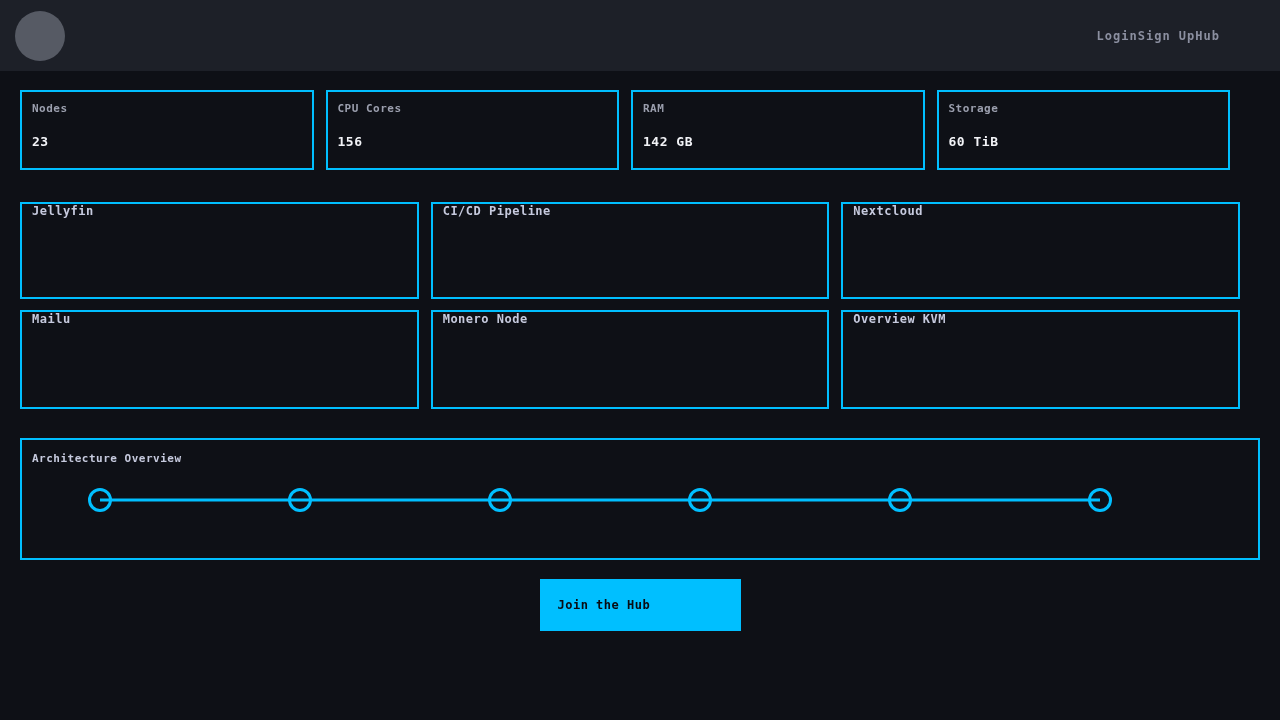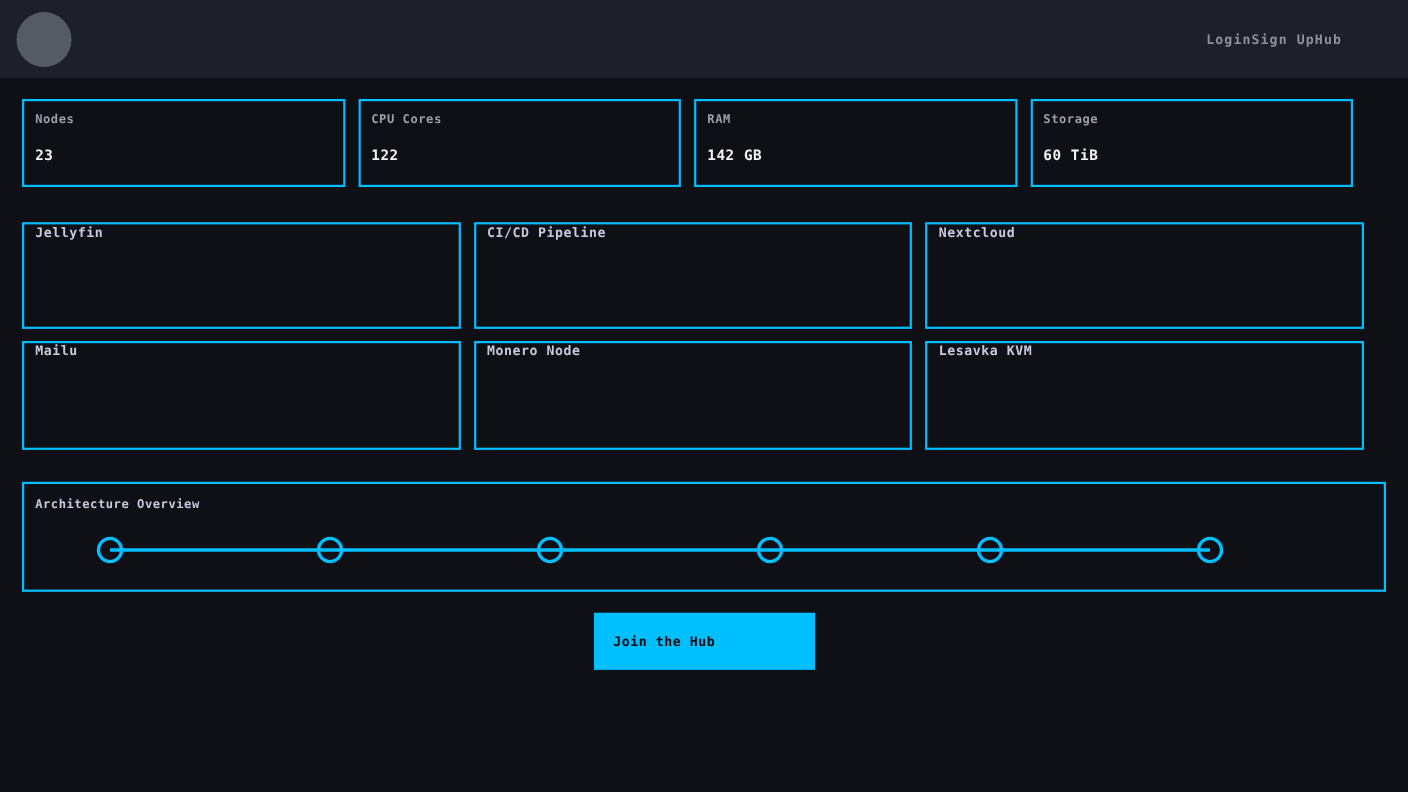--- a/index.html
+++ b/index.html
@@ -84,21 +84,21 @@
     cursor:pointer;
   }
   .service-name{
     font-size:12px;
     color:var(--service-text);
     letter-spacing:0.5px;
   }
   .arch-card{
     margin-top:29px;
     width:1240px;
-    height:100px;
+    height:122px;
     border:2px solid var(--accent);
     background:var(--page-bg);
     position:relative;
     padding:12px 10px;
   }
   .arch-title{
     font-size:11px;
     color:var(--service-text);
     letter-spacing:0.5px;
   }
@@ -139,21 +139,21 @@
 
 <main>
 
   <section class="stats-row">
     <div class="stat-card">
       <div class="stat-label">Nodes</div>
       <div class="stat-value">23</div>
     </div>
     <div class="stat-card">
       <div class="stat-label">CPU Cores</div>
-      <div class="stat-value">122</div>
+      <div class="stat-value">156</div>
     </div>
     <div class="stat-card">
       <div class="stat-label">RAM</div>
       <div class="stat-value">142 GB</div>
     </div>
     <div class="stat-card">
       <div class="stat-label">Storage</div>
       <div class="stat-value">60 TiB</div>
     </div>
   </section>
@@ -168,21 +168,21 @@
     <div class="service-card">
       <span class="service-name">Nextcloud</span>
     </div>
     <div class="service-card">
       <span class="service-name">Mailu</span>
     </div>
     <div class="service-card">
       <span class="service-name">Monero Node</span>
     </div>
     <div class="service-card">
-      <span class="service-name">Lesavka KVM</span>
+      <span class="service-name">Overview KVM</span>
     </div>
   </section>
 
   <section class="arch-card">
     <div class="arch-title">Architecture Overview</div>
     <svg id="arch-svg" viewBox="0 0 1236 118">
         <circle cx="78" cy="60" r="10.5" fill="#0e1016" stroke="#00bfff" stroke-width="3"></circle>
         <circle cx="278" cy="60" r="10.5" fill="#0e1016" stroke="#00bfff" stroke-width="3"></circle>
         <circle cx="478" cy="60" r="10.5" fill="#0e1016" stroke="#00bfff" stroke-width="3"></circle>
         <circle cx="678" cy="60" r="10.5" fill="#0e1016" stroke="#00bfff" stroke-width="3"></circle>

